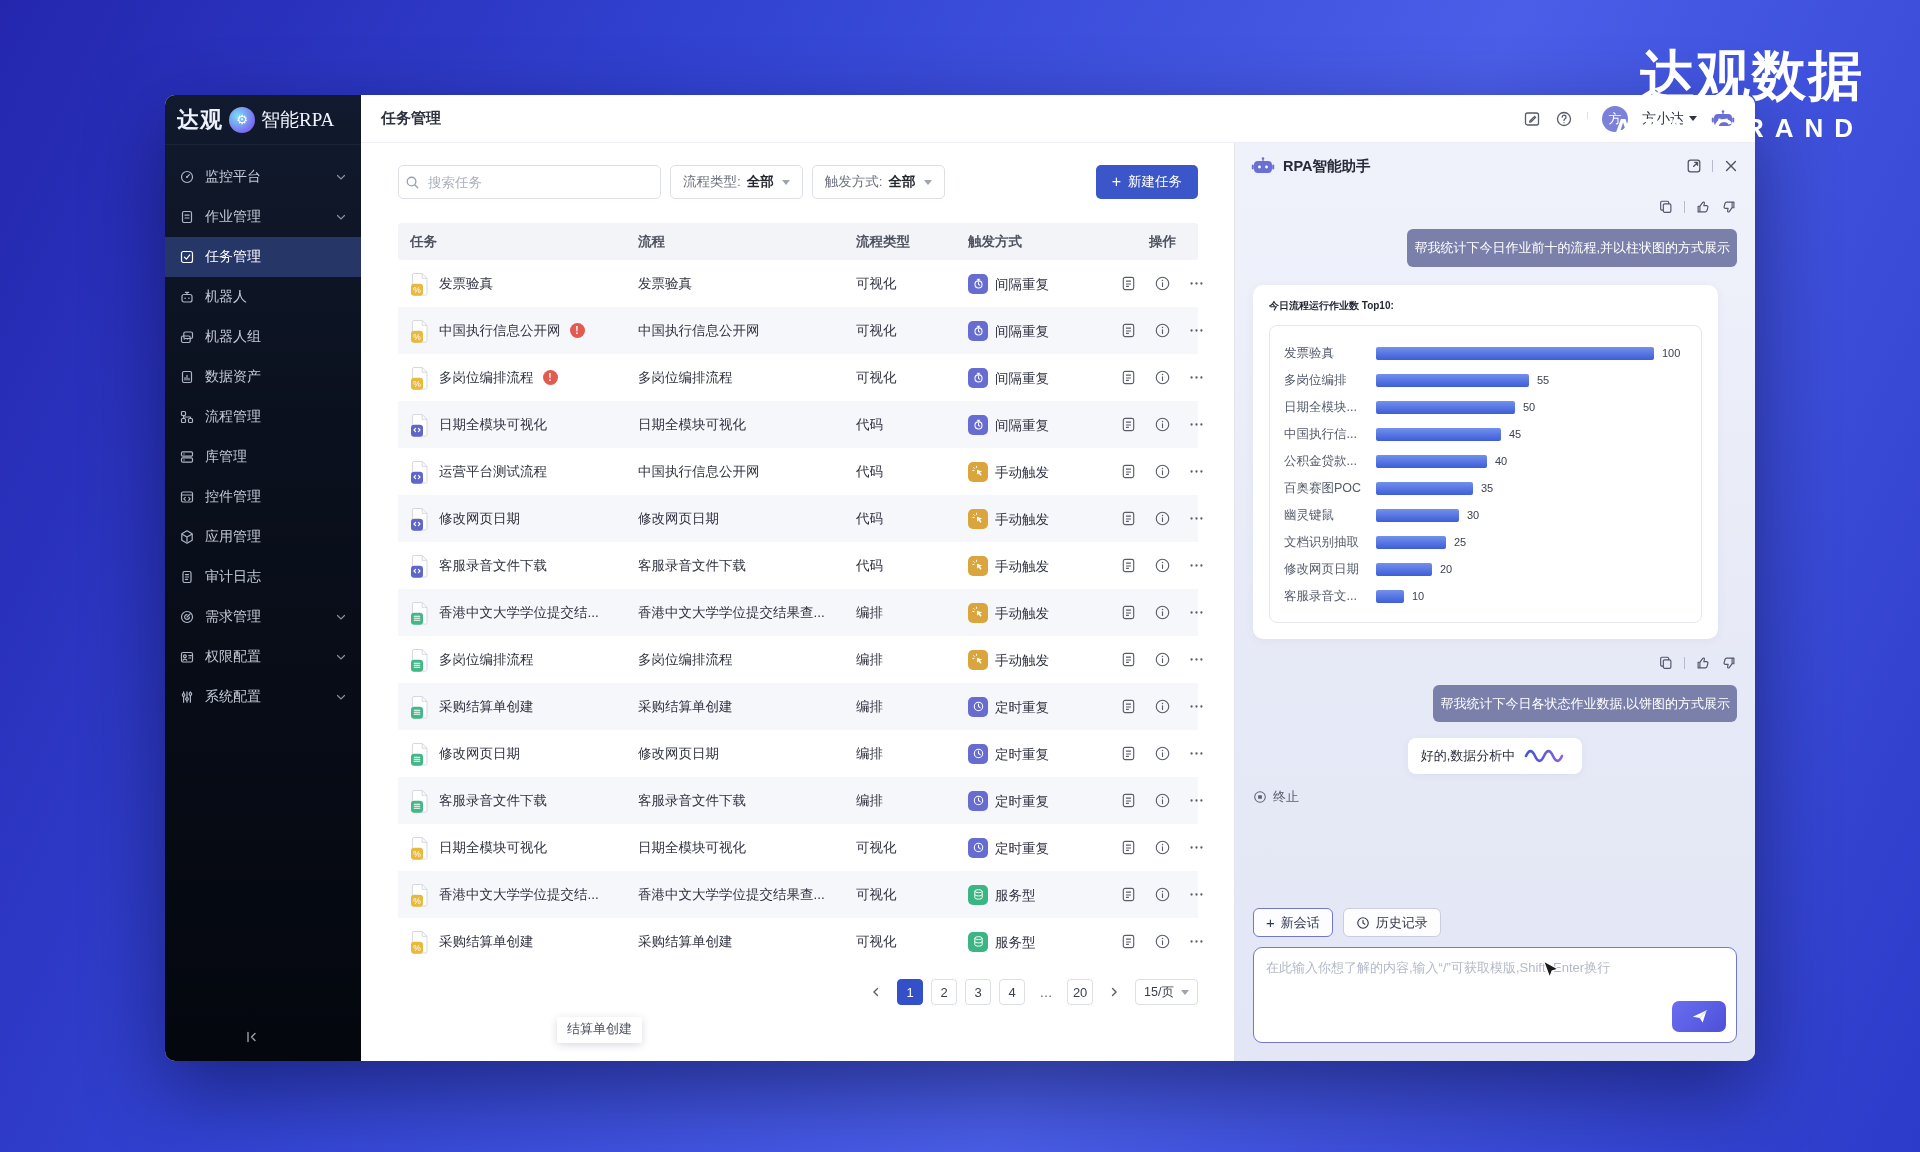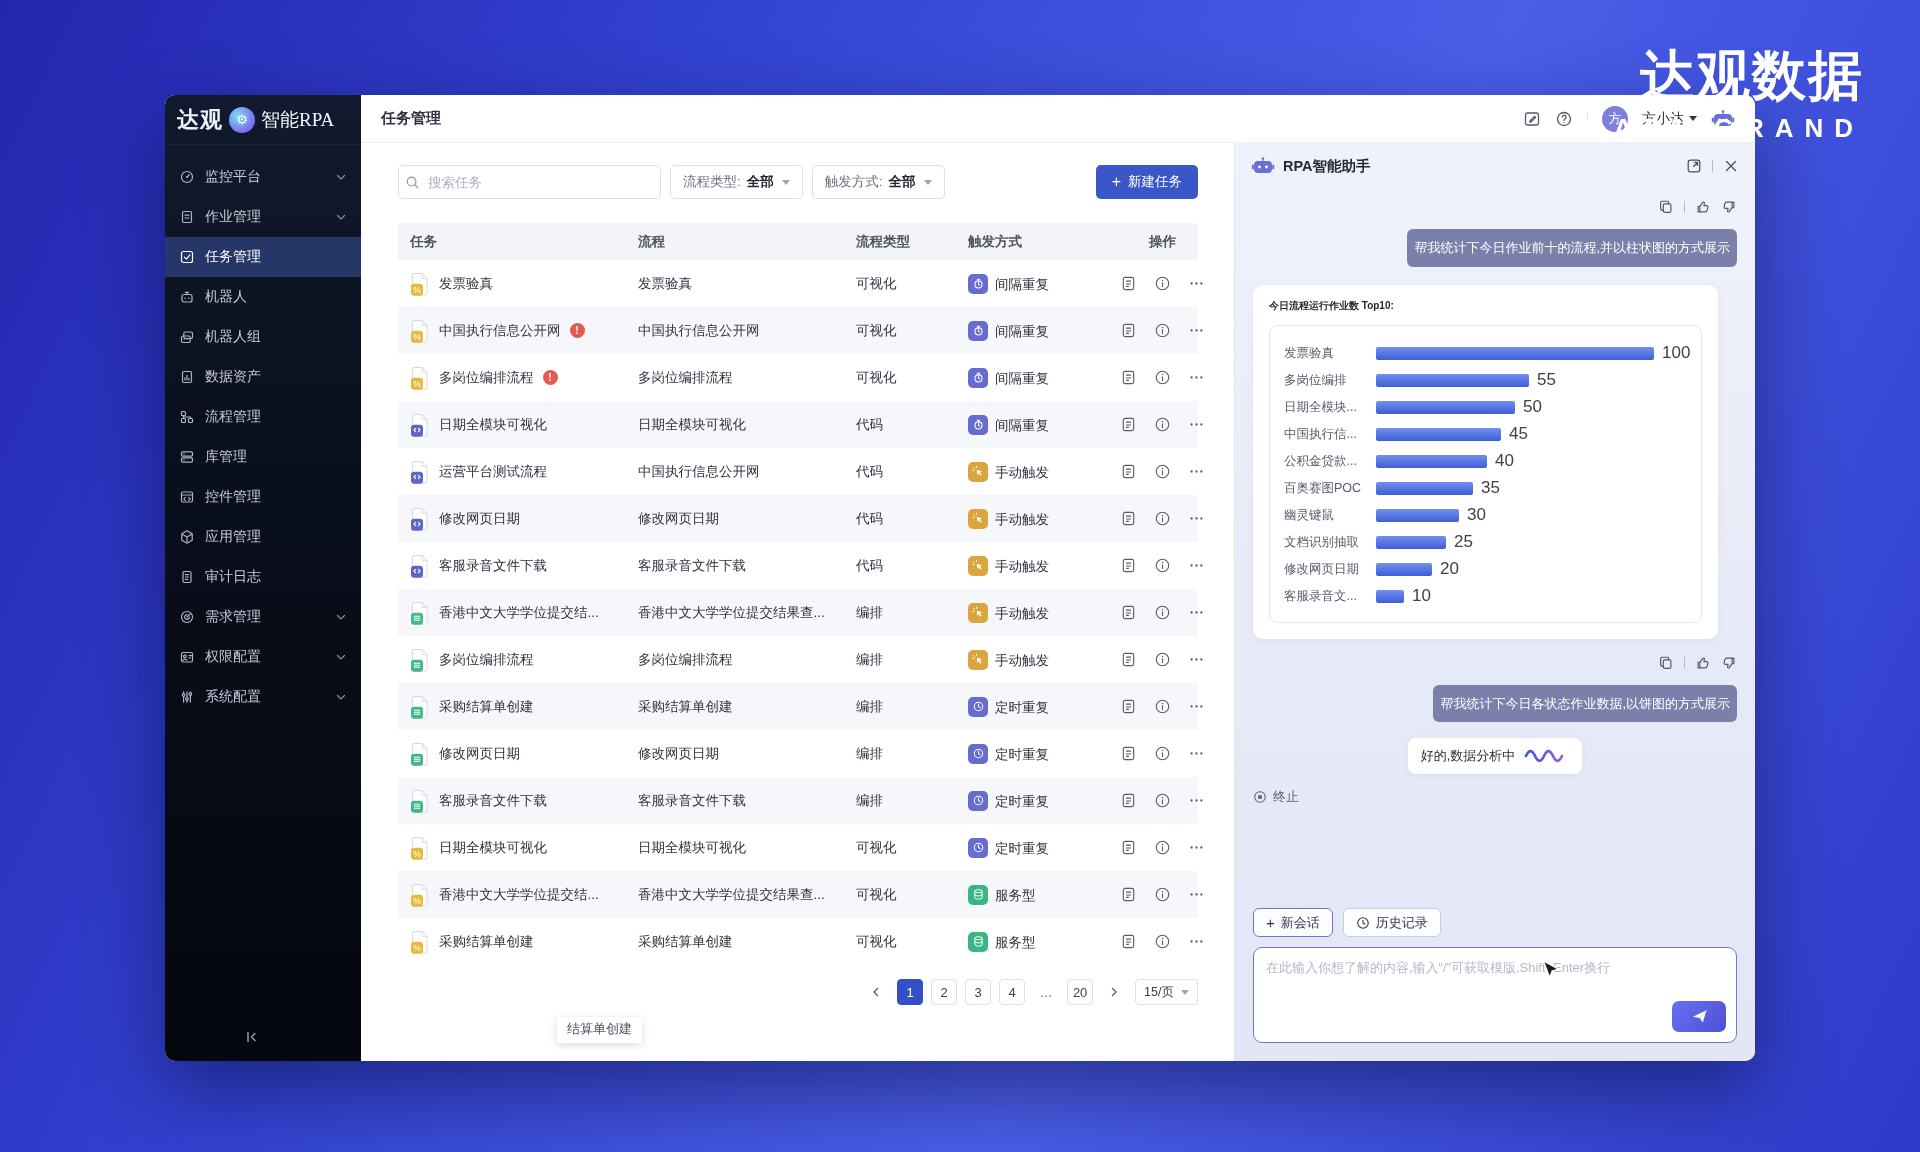--- a/index.html
+++ b/index.html
@@ -118,21 +118,21 @@
   .bubble-user { display:flex; justify-content:flex-end; margin-top:14px; }
   .bubble-user .b { background:#7b80ab; color:#fff; font-size:13px; padding:9px 7px; border-radius:6px; max-width:460px; line-height:1.5; }
   .reply-card { margin-top:18px; background:#fff; border-radius:10px; padding:14px 16px 16px 16px; width:465px;
     box-shadow:0 2px 10px rgba(60,70,120,.06); }
   .reply-card .ctitle { font-size:10px; font-weight:bold; color:#1f2430; }
   .chart-box { margin-top:12px; border:1px solid #e4e7f0; border-radius:8px; padding:14px 12px 12px 14px; }
   .bar-row { display:flex; align-items:center; height:27px; }
   .bar-label { width:92px; flex:0 0 92px; font-size:12.5px; color:#555b6b; white-space:nowrap; overflow:hidden; }
   .bar-track { flex:1; display:flex; align-items:center; }
   .bar { height:13px; border-radius:2px; background:linear-gradient(180deg,#7390ec 0%,#3d5ed8 100%); }
-  .bar-val { font-size:17px; color:#3c4150; margin-left:8px; }
+  .bar-val { font-size:11px; color:#3c4150; margin-left:8px; }
   .bubble-bot { display:flex; justify-content:center; margin-top:16px; }
   .bubble-bot .b { background:#fff; color:#2b2f3a; font-size:13px; padding:9px 13px; border-radius:8px;
     display:flex; align-items:center; gap:8px; box-shadow:0 2px 8px rgba(60,70,120,.05); }
   .stop-row { margin-top:14px; display:flex; align-items:center; gap:6px; color:#5a5e6e; font-size:13px; cursor:pointer; }
   .stop-row svg { width:14px; height:14px; }
 
   .panel-footer { padding:0 18px 18px 18px; }
   .pf-buttons { display:flex; gap:10px; margin-bottom:10px; }
   .pf-btn { height:29px; display:flex; align-items:center; gap:6px; padding:0 12px; border-radius:6px;
     background:#fdfdff; font-size:13px; color:#33384a; cursor:pointer; border:1px solid #c9cddd; }

